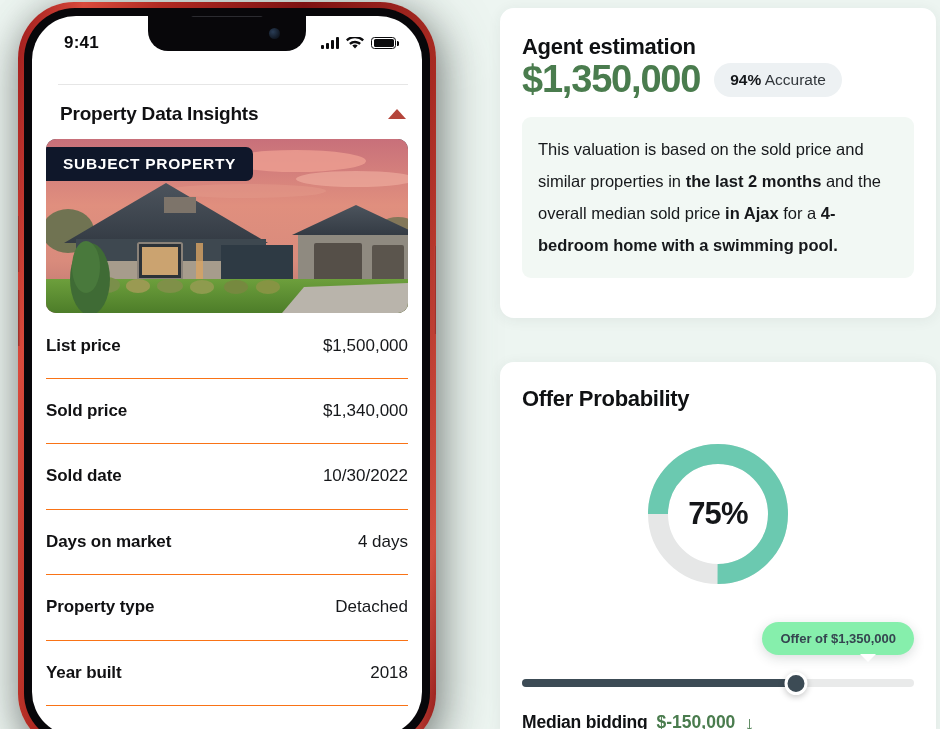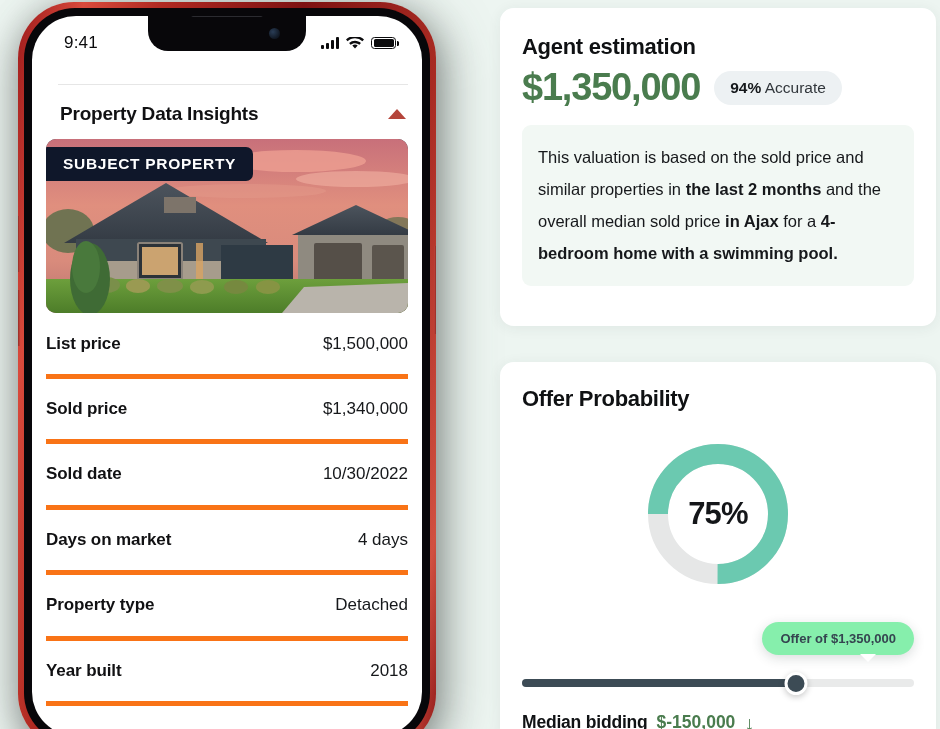--- a/index.html
+++ b/index.html
@@ -102,21 +102,21 @@
     position: relative;
     height: 46px;
     z-index: 7;
     display: flex;
     align-items: center;
     justify-content: space-between;
     padding: 8px 26px 0 32px;
   }
   .status-time {
     font-size: 17px;
-    font-weight: 400;
+    font-weight: 700;
     color: #0b0b0d;
     letter-spacing: .2px;
   }
   .status-icons {
     display: flex;
     align-items: center;
     gap: 7px;
   }
   .bars { display: flex; align-items: flex-end; gap: 2px; height: 12px; }
   .bars i { display:block; width: 3px; background:#0b0b0d; border-radius:1px; }
@@ -182,21 +182,21 @@
     border-radius: 0 7px 7px 0;
   }
 
   
   .rows { margin: 0 14px; }
   .row {
     display: flex;
     align-items: center;
     justify-content: space-between;
     height: 65.5px;
-    border-bottom: 5px solid #f97316;
+    border-bottom: 1px solid #f97316;
   }
   .row:first-child { border-top: 1px solid transparent; }
   .row-label {
     font-size: 17px;
     font-weight: 700;
     color: #111113;
     letter-spacing: -0.1px;
   }
   .row-value {
     font-size: 17px;
@@ -225,21 +225,20 @@
   .card-title {
     font-size: 22px;
     font-weight: 700;
     color: #0f1113;
     letter-spacing: -0.3px;
   }
   .est-line {
     display: flex;
     align-items: center;
     gap: 14px;
-    margin-top: 8px;
     text-align: center;
   }
   .est-price {
     font-size: 38px;
     font-weight: 700;
     color: #4a7c4e;
     letter-spacing: -1.2px;
     line-height: 1.05;
   }
   .acc-badge {

